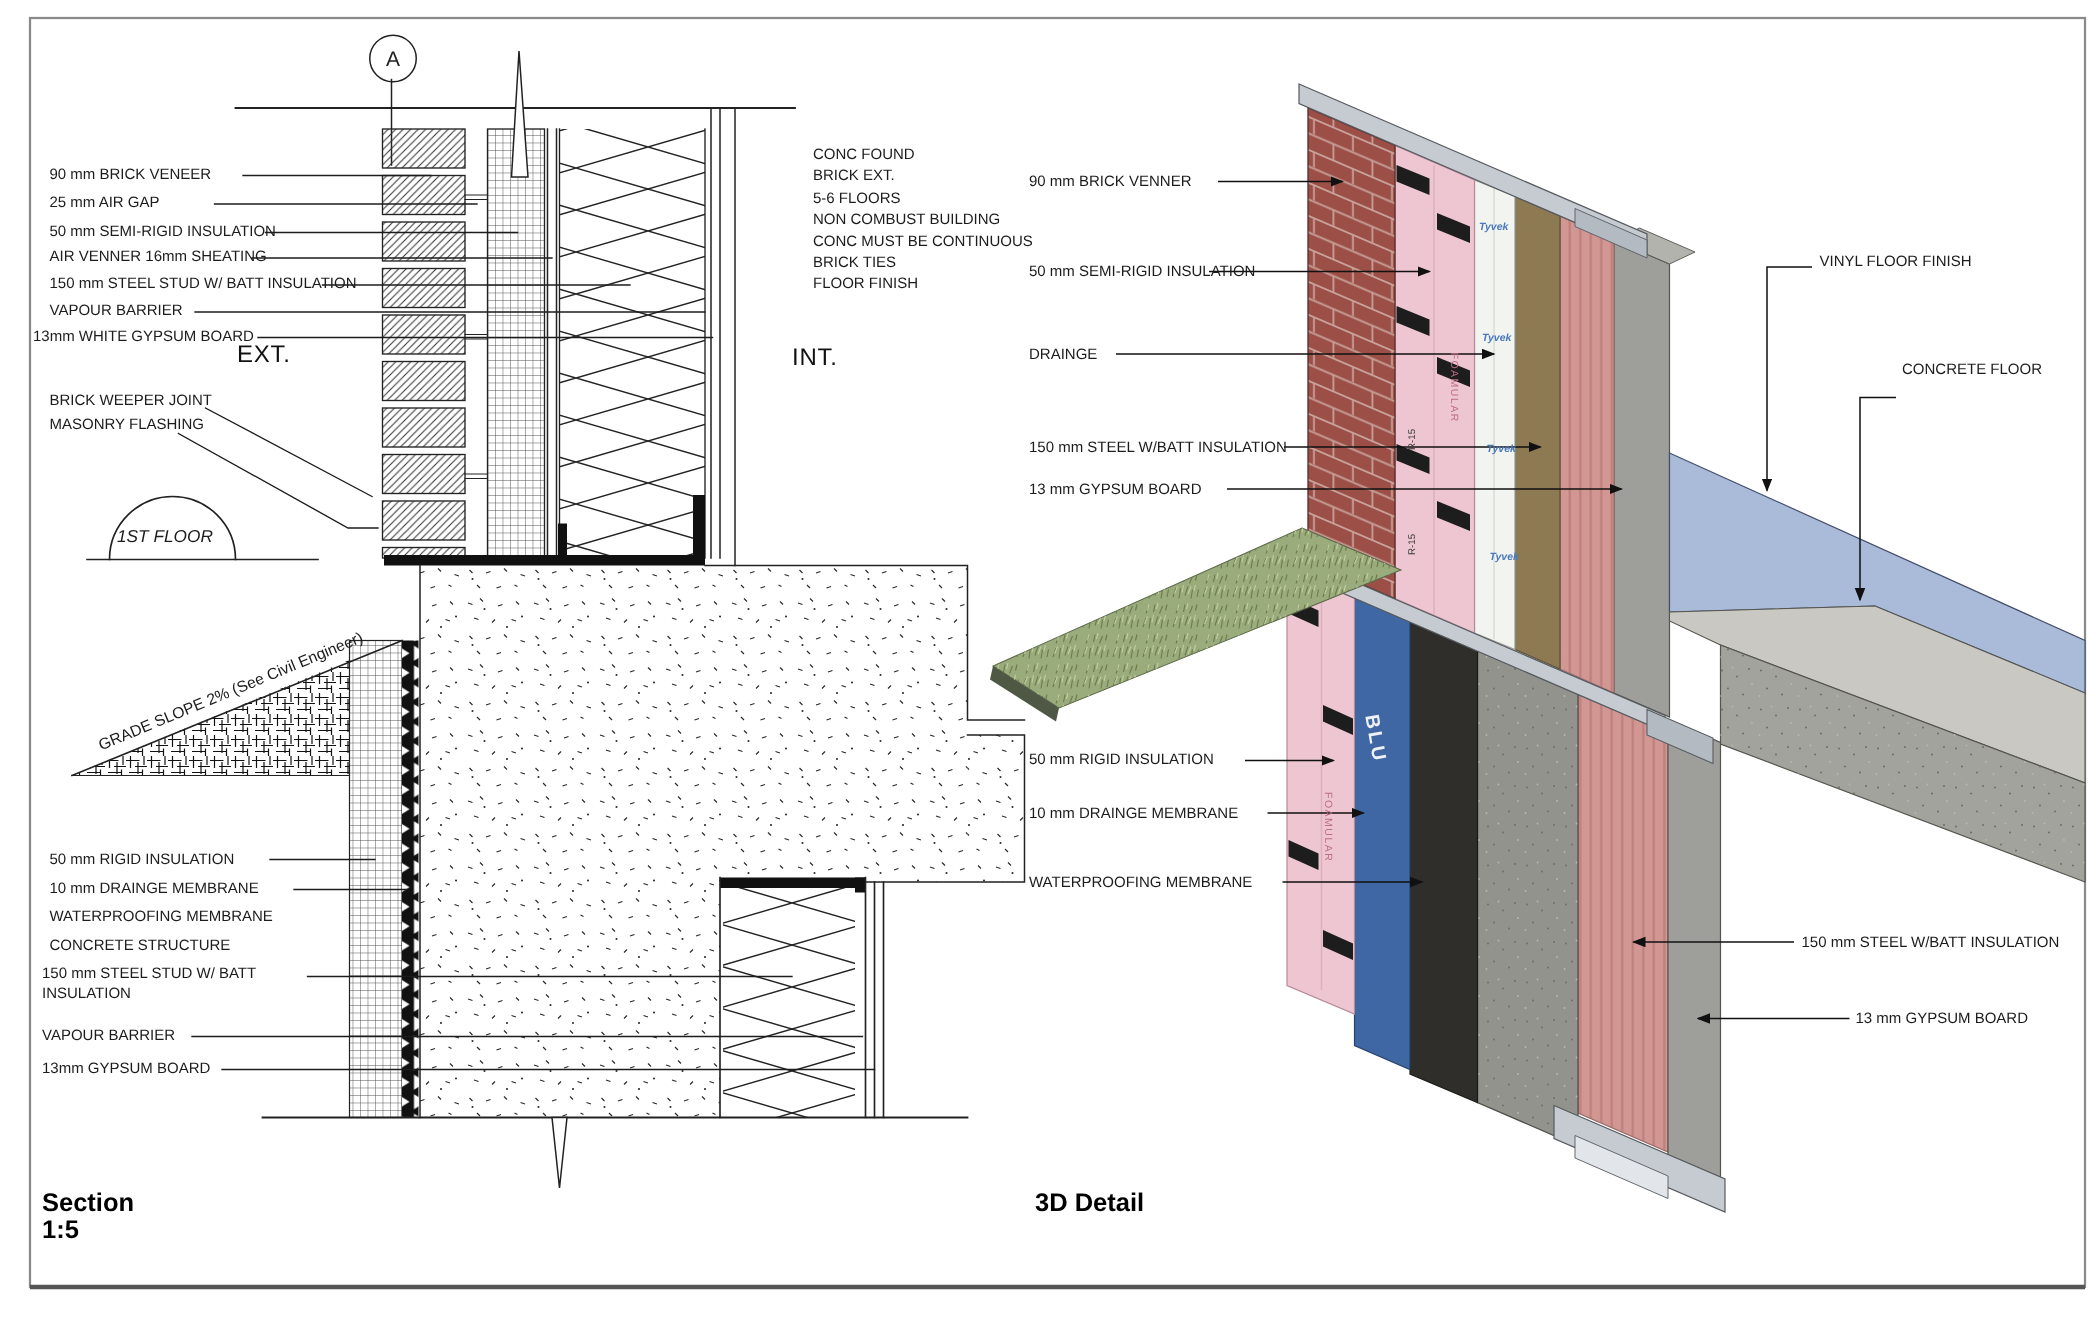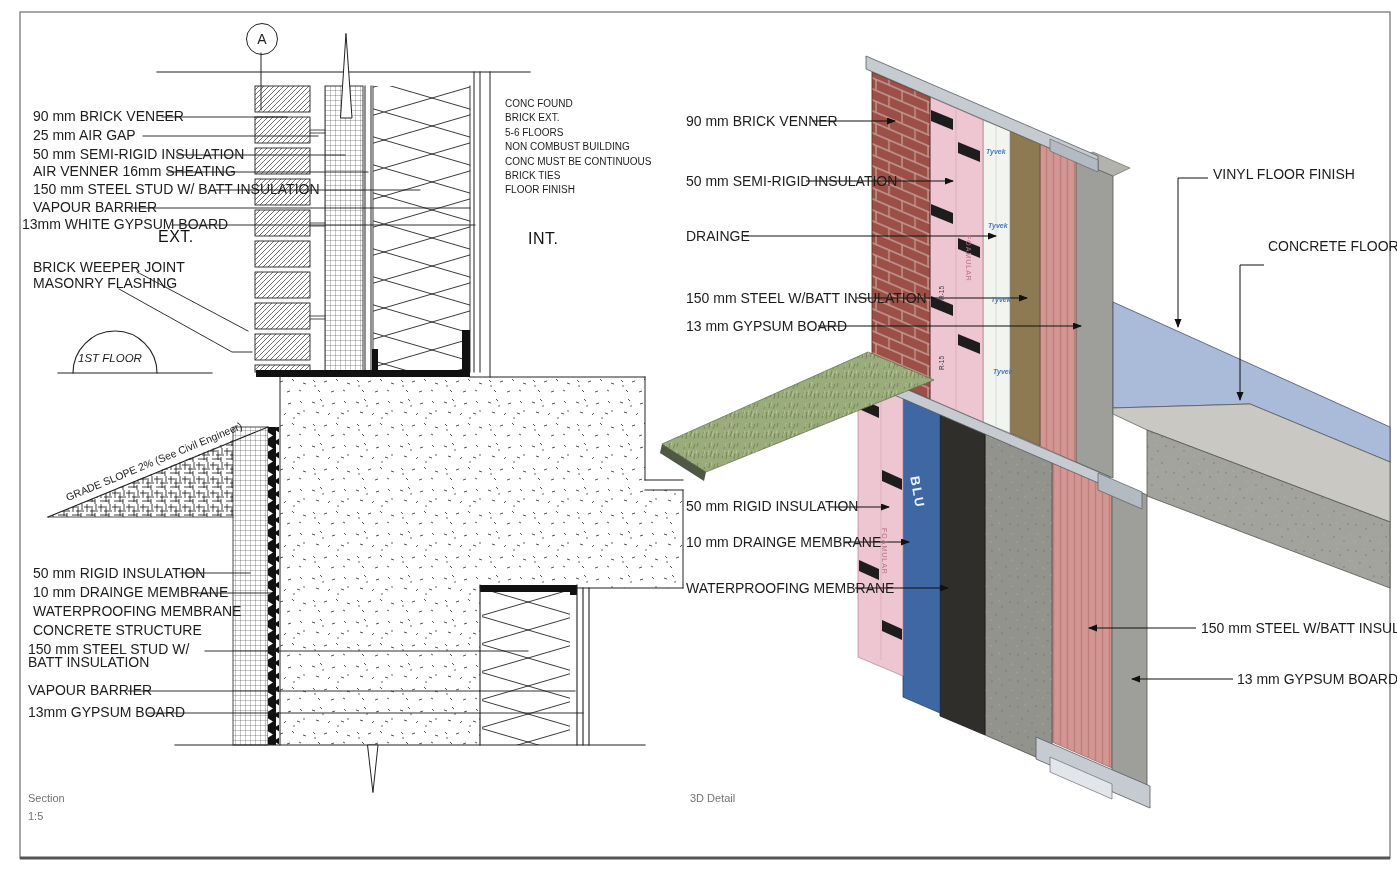--- a/index.html
+++ b/index.html
@@ -1,22 +1,22 @@
 <!DOCTYPE html>
 <html><head>
 <meta charset="utf-8">
 <style>
   html,body{margin:0;padding:0;background:#fff;width:1397px;height:888px;overflow:hidden;}
   #canvas{position:relative;width:1397px;height:888px;background:#fff;font-family:"Liberation Sans",sans-serif;}
   svg{position:absolute;left:0;top:0;}
-  .lbl{position:absolute;font-size:14px;line-height:13px;color:#1c1c1c;white-space:nowrap;}
+  .lbl{position:absolute;font-size:10px;line-height:13px;color:#1c1c1c;white-space:nowrap;}
   .lbl-wrap{white-space:normal;}
   .lbl-lg{position:absolute;font-size:16px;color:#111;letter-spacing:.5px;}
-  .ttl{position:absolute;font-size:11px;font-weight:normal;color:#737373;}
-  .note-line{font-size:10px;line-height:14.4px;color:#1c1c1c;white-space:nowrap;}
+  .ttl{position:absolute;font-size:17px;font-weight:bold;color:#000000;}
+  .note-line{font-size:10px;line-height:14.4px;color:#1c1c1c;white-space:nowrap;margin-left:37px;}
   .rot{transform-origin:0 0;}
   .callout-a{position:absolute;left:246px;top:23px;width:30px;height:30px;border:1.4px solid #222;border-radius:50%;
              display:flex;align-items:center;justify-content:center;font-size:14px;color:#222;}
   .brand-tyvek{position:absolute;font-size:7px;font-weight:bold;font-style:italic;color:#4a79bd;}
   .brand-r{position:absolute;font-size:6.5px;color:#3a3a3a;}
   .brand-foam{position:absolute;font-size:7px;color:#bb6e86;letter-spacing:1px;}
   .brand-blu{position:absolute;font-size:13px;font-weight:bold;color:#eef2f8;letter-spacing:2px;}
   .fl-title{position:absolute;font-size:11.5px;color:#1c1c1c;font-style:italic;}
   .grade{position:absolute;font-size:10.5px;color:#1c1c1c;white-space:nowrap;}
 </style>

